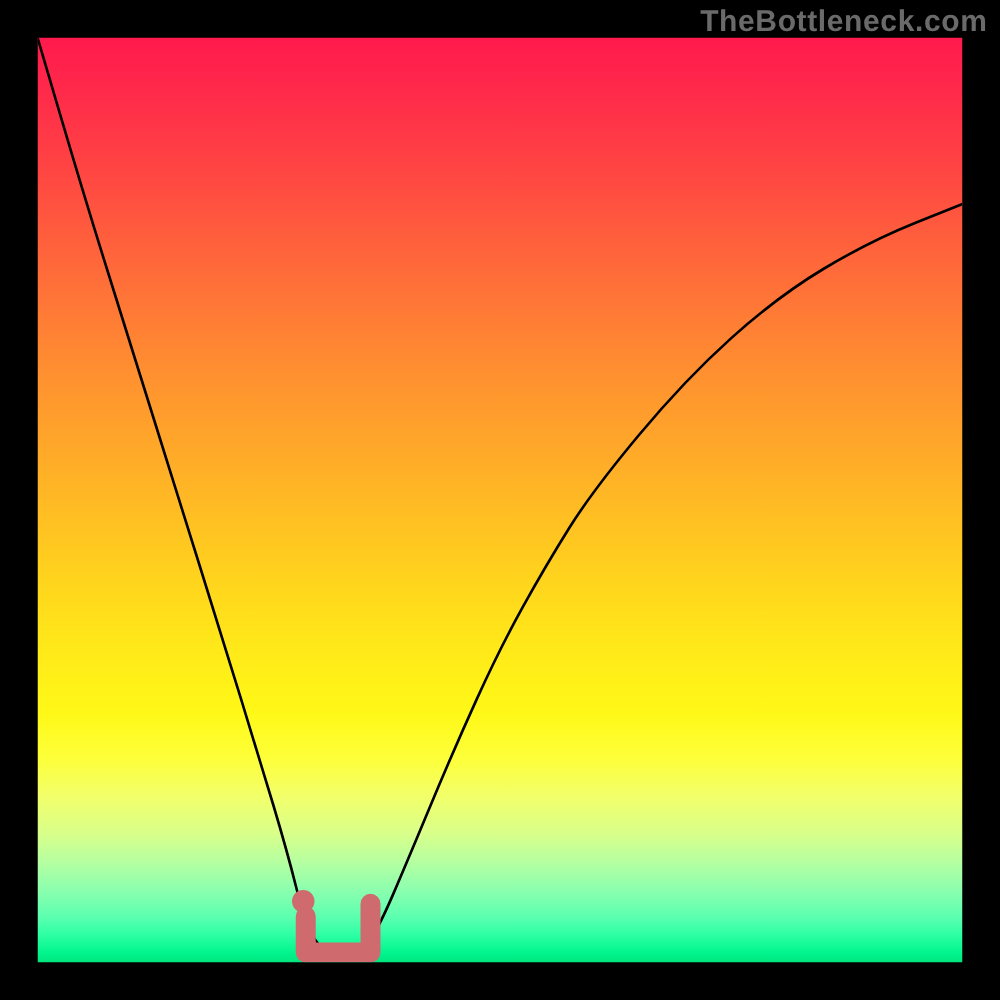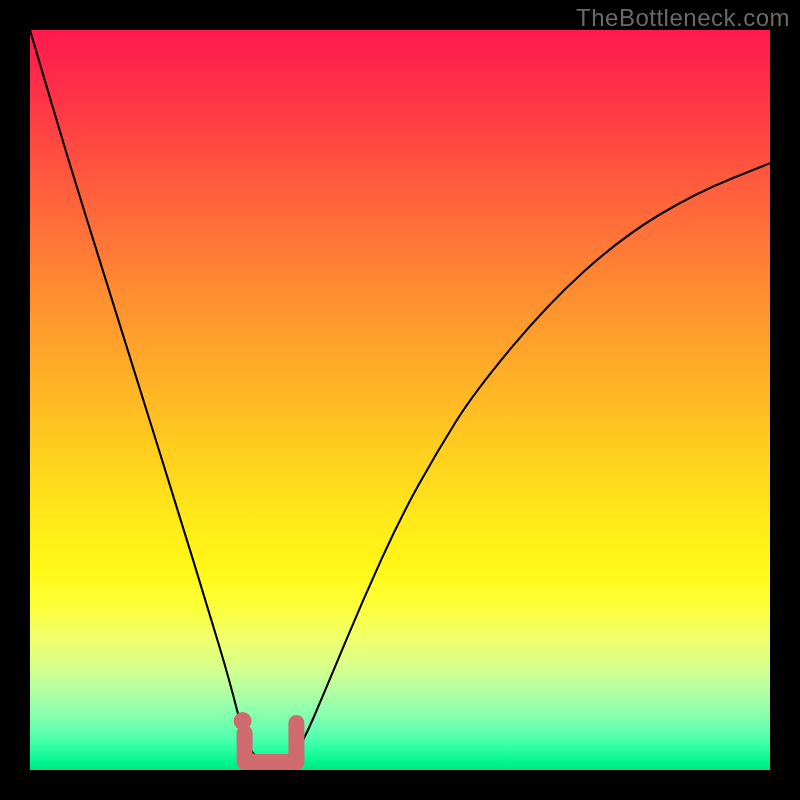--- a/index.html
+++ b/index.html
@@ -16,21 +16,21 @@
     width: 800px;
     height: 800px;
     background: #000;
   }
   .watermark {
     position: absolute;
     top: 4px;
     right: 10px;
     color: #6a6a6a;
     font-size: 24px;
-    font-weight: 400;
+    font-weight: 700;
     letter-spacing: 0.5px;
     z-index: 5;
   }
   .plot {
     position: absolute;
     left: 30px;
     top: 30px;
     width: 740px;
     height: 740px;
     overflow: hidden;

